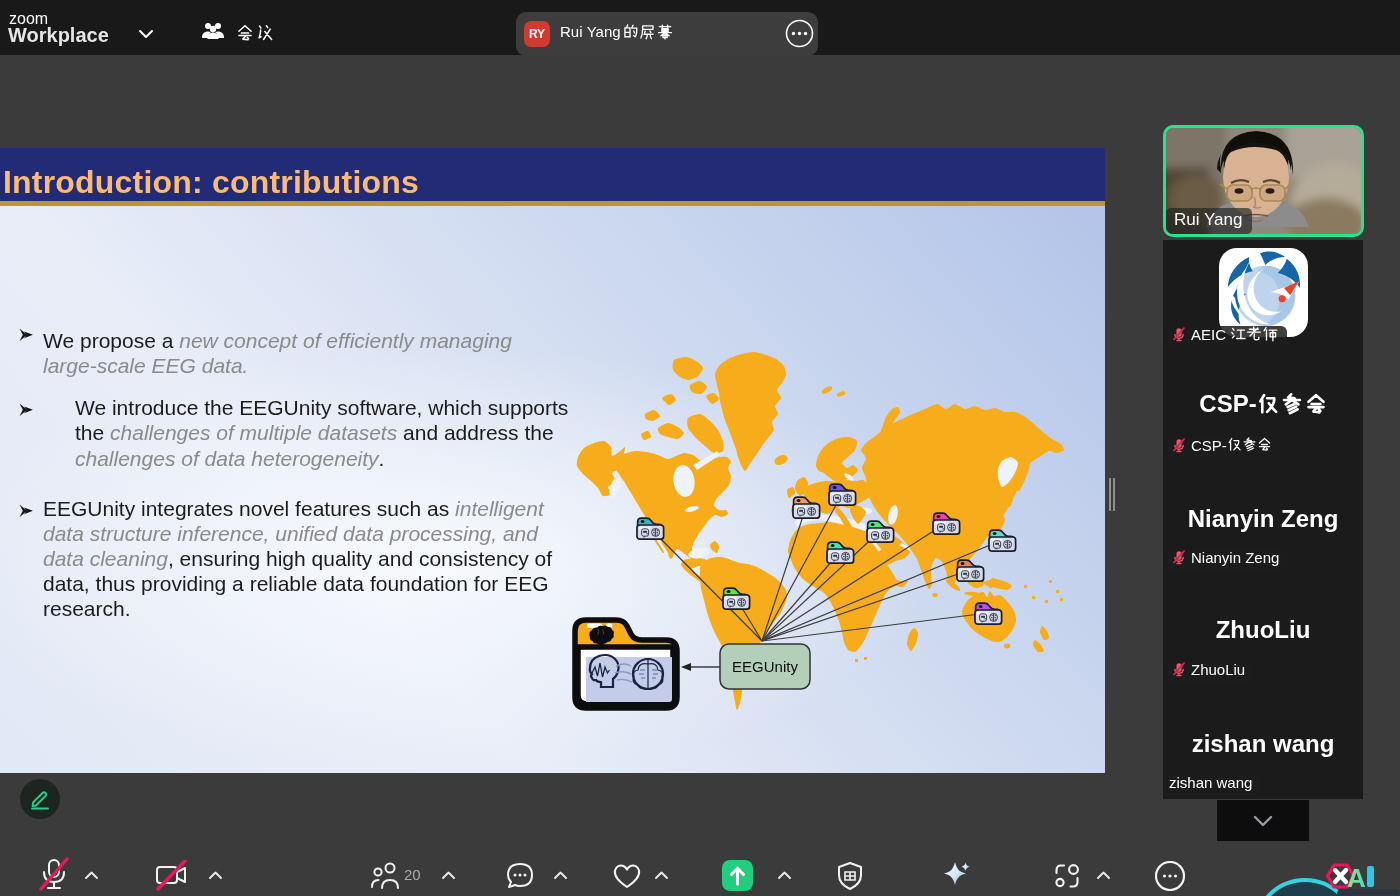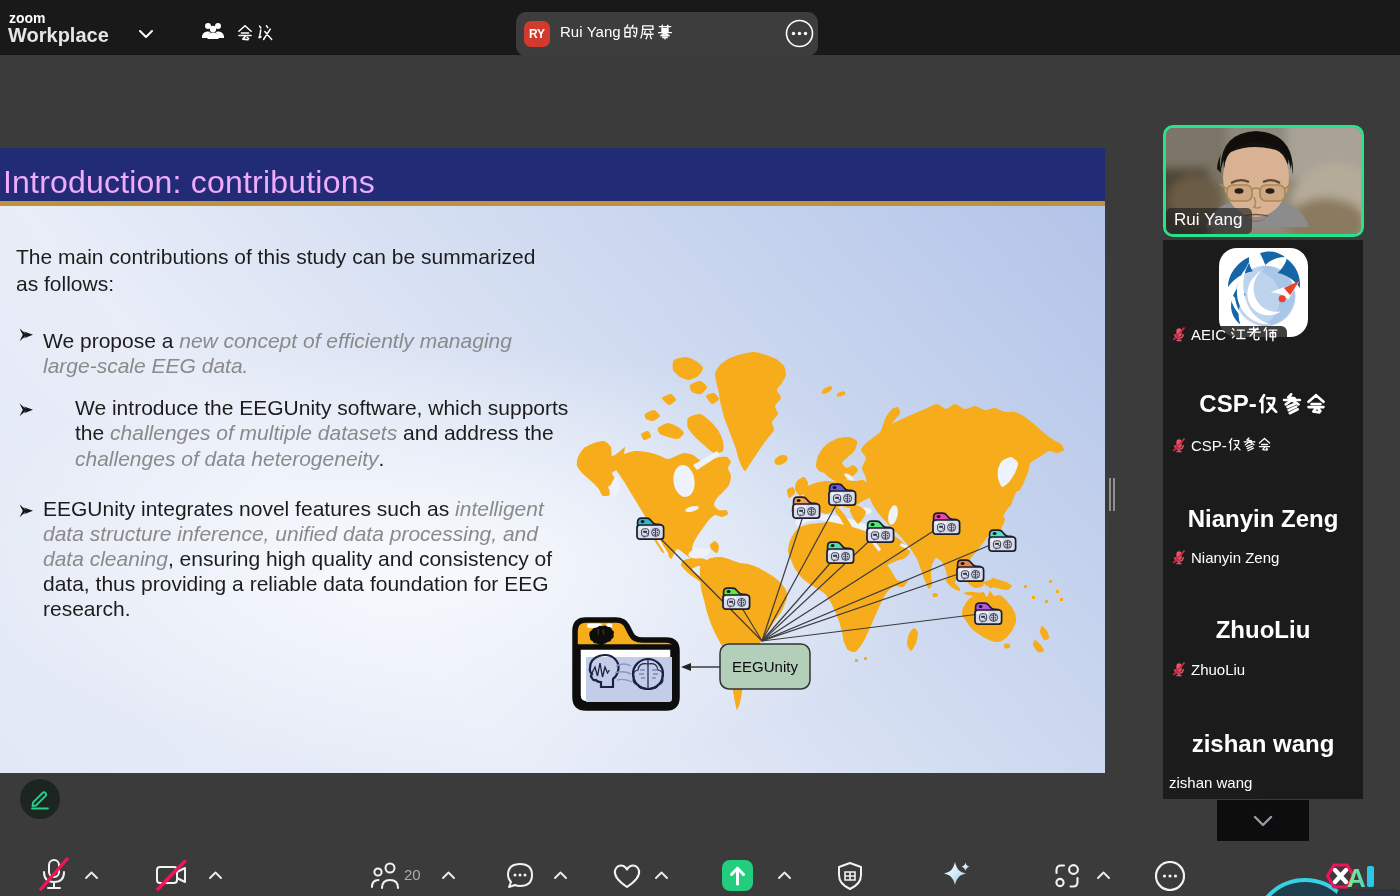--- a/index.html
+++ b/index.html
@@ -5,36 +5,36 @@
   * { margin:0; padding:0; box-sizing:border-box; }
   html,body { width:1400px; height:896px; overflow:hidden; background:#3b3b3b;
     font-family:"Liberation Sans", sans-serif; }
   .abs { position:absolute; }
   #topbar { position:absolute; left:0; top:0; width:1400px; height:55px; background:#191919; }
   #tab { position:absolute; left:516px; top:12px; width:302px; height:44px; background:#3d3d3d; border-radius:10px; }
   #slide { position:absolute; left:0; top:148px; width:1105px; height:625px;
     background:radial-gradient(ellipse 62% 48% at 40% 66%, rgba(250,252,254,0.85) 0%, rgba(250,252,254,0) 72%),linear-gradient(48deg,#e2e8f5 0%,#e8edf8 32%,#ccd8ef 66%,#b0c2e8 100%); }
   #slidehead { position:absolute; left:0; top:0; width:1105px; height:58px; background:#212b76;
     border-bottom:5px solid #bf923b; }
-  #slidehead .t { position:absolute; left:3px; top:16px; color:#f0abfc; font-size:32px; font-weight:normal; letter-spacing:0.2px; }
+  #slidehead .t { position:absolute; left:3px; top:16px; color:#fdba74; font-size:32px; font-weight:bold; letter-spacing:0.2px; }
   .body-txt { position:absolute; color:#1c1c1c; font-size:21px; }
   .body-txt .it { color:#8a8a8a; font-style:italic; }
   .bullet { position:absolute; }
   .bigname { position:absolute; left:1163px; width:200px; text-align:center; color:#fff;
     font-size:24px; font-weight:bold; }
   .lbl { position:absolute; background:rgba(28,28,28,0.85); border-radius:6px; color:#fff;
     font-size:15px; display:flex; align-items:flex-start; height:24px; padding:0 9px 0 6px; }
   .lbl svg.mic { margin-right:5px; }
   .chev { stroke:#fff; stroke-width:2; fill:none; stroke-linecap:round; stroke-linejoin:round; }
 </style>
 </head>
 <body>
 
 <div id="topbar">
-  <div style="position:absolute;left:9px;top:10px;color:#fff;font-size:14px;font-weight:bold;">zoom</div>
+  <div style="position:absolute;left:9px;top:10px;color:#fff;font-size:16px;font-weight:normal;">zoom</div>
   <div style="position:absolute;left:8px;top:24px;color:#e5e5e5;font-size:20px;font-weight:bold;">Workplace</div>
   <svg class="abs" style="left:138px;top:28px;" width="16" height="12" viewBox="0 0 16 12">
     <path d="M2 3 L8 9 L14 3" class="chev"></path>
   </svg>
   <svg class="abs" style="left:201px;top:21px;" width="24" height="22" viewBox="0 0 24 22">
     <g fill="#fff">
       <circle cx="7" cy="5" r="3"></circle>
         <circle cx="17" cy="5" r="3"></circle>
         <circle cx="12" cy="8" r="3.2"></circle>
       <path d="M1 16c0-3.3 2.7-5.5 6-5.5 1 0 2 .2 2.8.7 -1.4 1-2.3 2.6-2.3 4.3V17H1z"></path>
@@ -65,23 +65,20 @@
         <circle cx="14.5" cy="14.5" r="1.7" fill="#fff"></circle>
         <circle cx="20.5" cy="14.5" r="1.7" fill="#fff"></circle>
     </svg>
   </div>
 </div>
 
 <div id="slide">
   <div id="slidehead">
       <div class="t">Introduction: contributions</div>
     </div>
-  <div class="body-txt" style="left:16px;top:95px;width:560px;line-height:27px;">
-    The main contributions of this study can be summarized<br>as follows:
-  </div>
   <svg class="bullet" style="left:19px;top:180px;" width="15" height="14" viewBox="0 0 15 14">
       <path d="M0.5,0.5 L8,6.8 L0.5,13.2 L3.8,6.8 z M5,3.5 L14,6.8 L5,10.2 L7.8,6.8 z" fill="#161616"></path>
     </svg>
   <div class="body-txt" style="left:43px;top:172px;width:540px;line-height:25px;margin-top:8px;">
     We propose a <span class="it">new concept of efficiently managing<br>large-scale EEG data.</span>
   </div>
   <svg class="bullet" style="left:19px;top:255px;" width="15" height="14" viewBox="0 0 15 14">
       <path d="M0.5,0.5 L8,6.8 L0.5,13.2 L3.8,6.8 z M5,3.5 L14,6.8 L5,10.2 L7.8,6.8 z" fill="#161616"></path>
     </svg>
   <div class="body-txt" style="left:43px;top:247px;width:540px;line-height:25.3px;margin-left:32px;">

